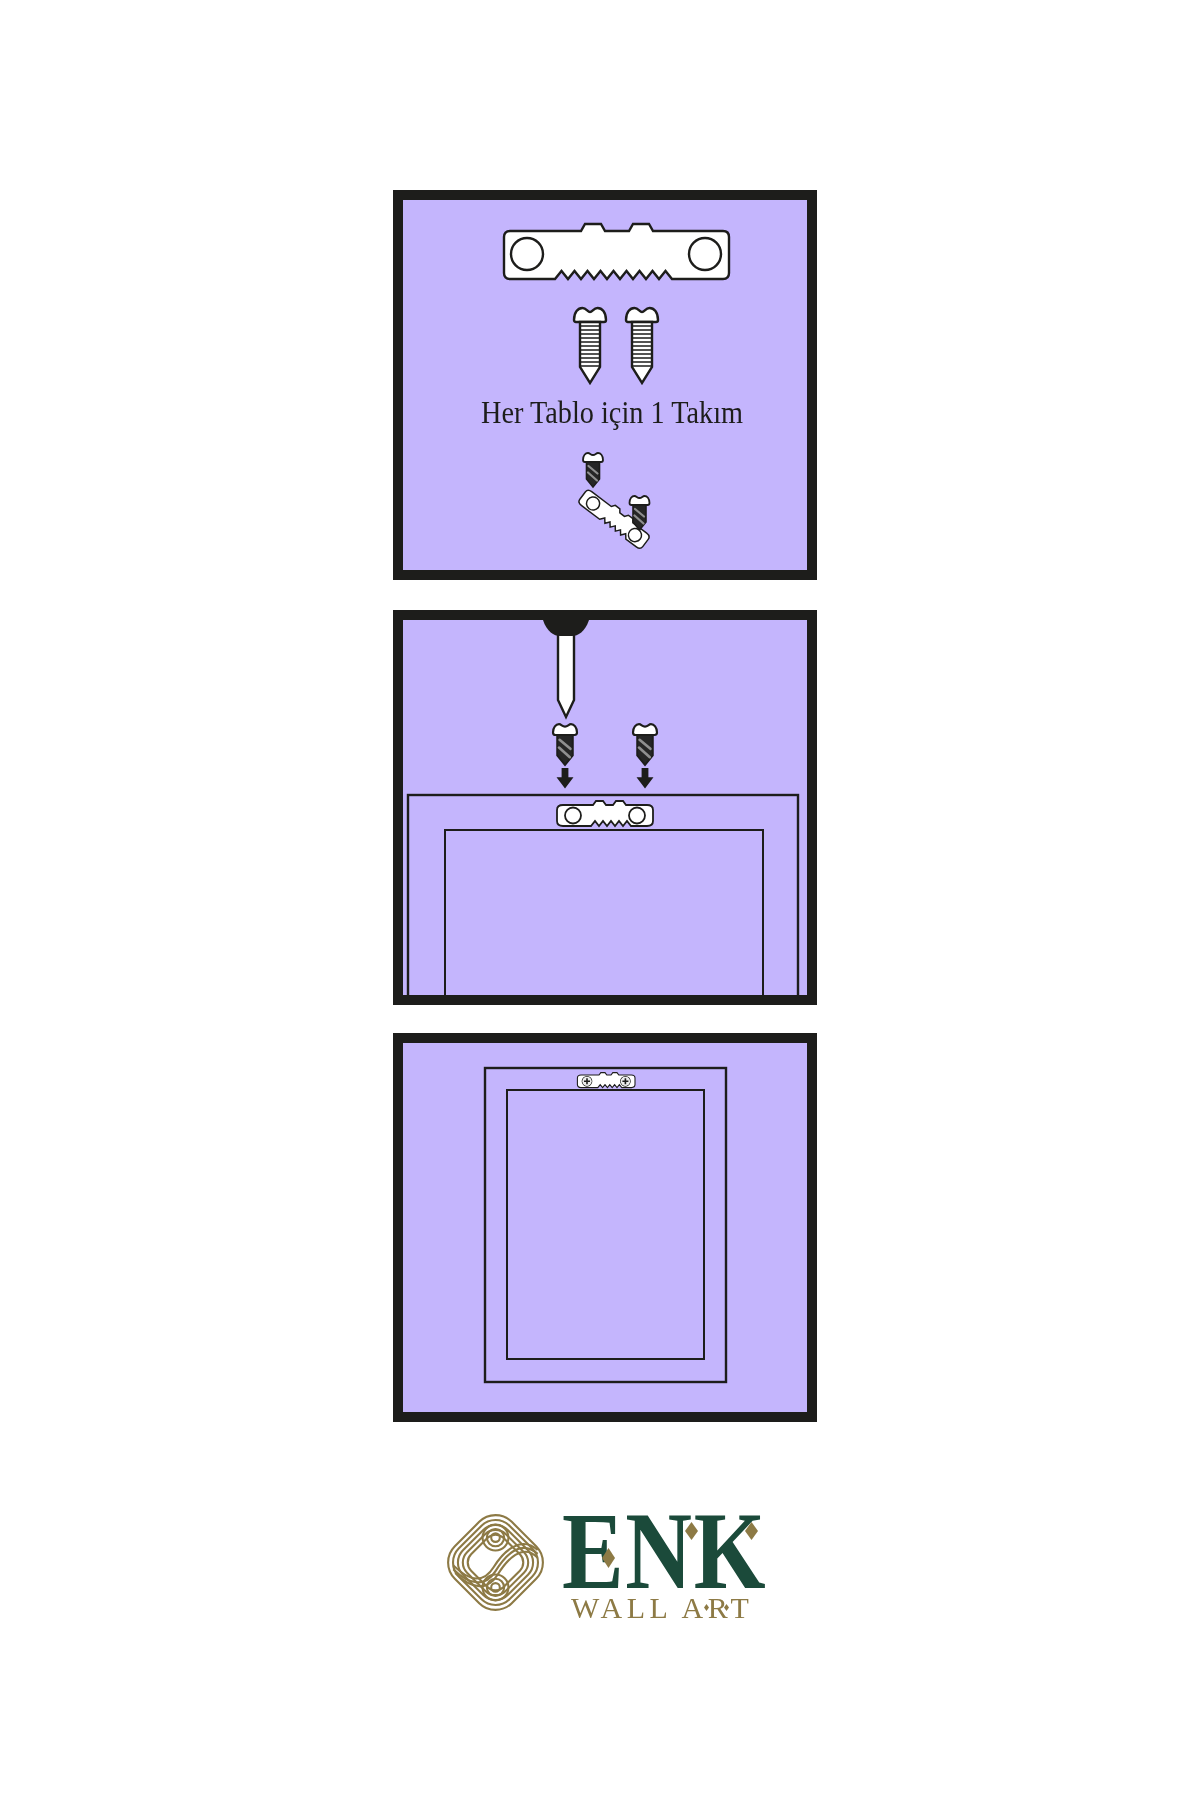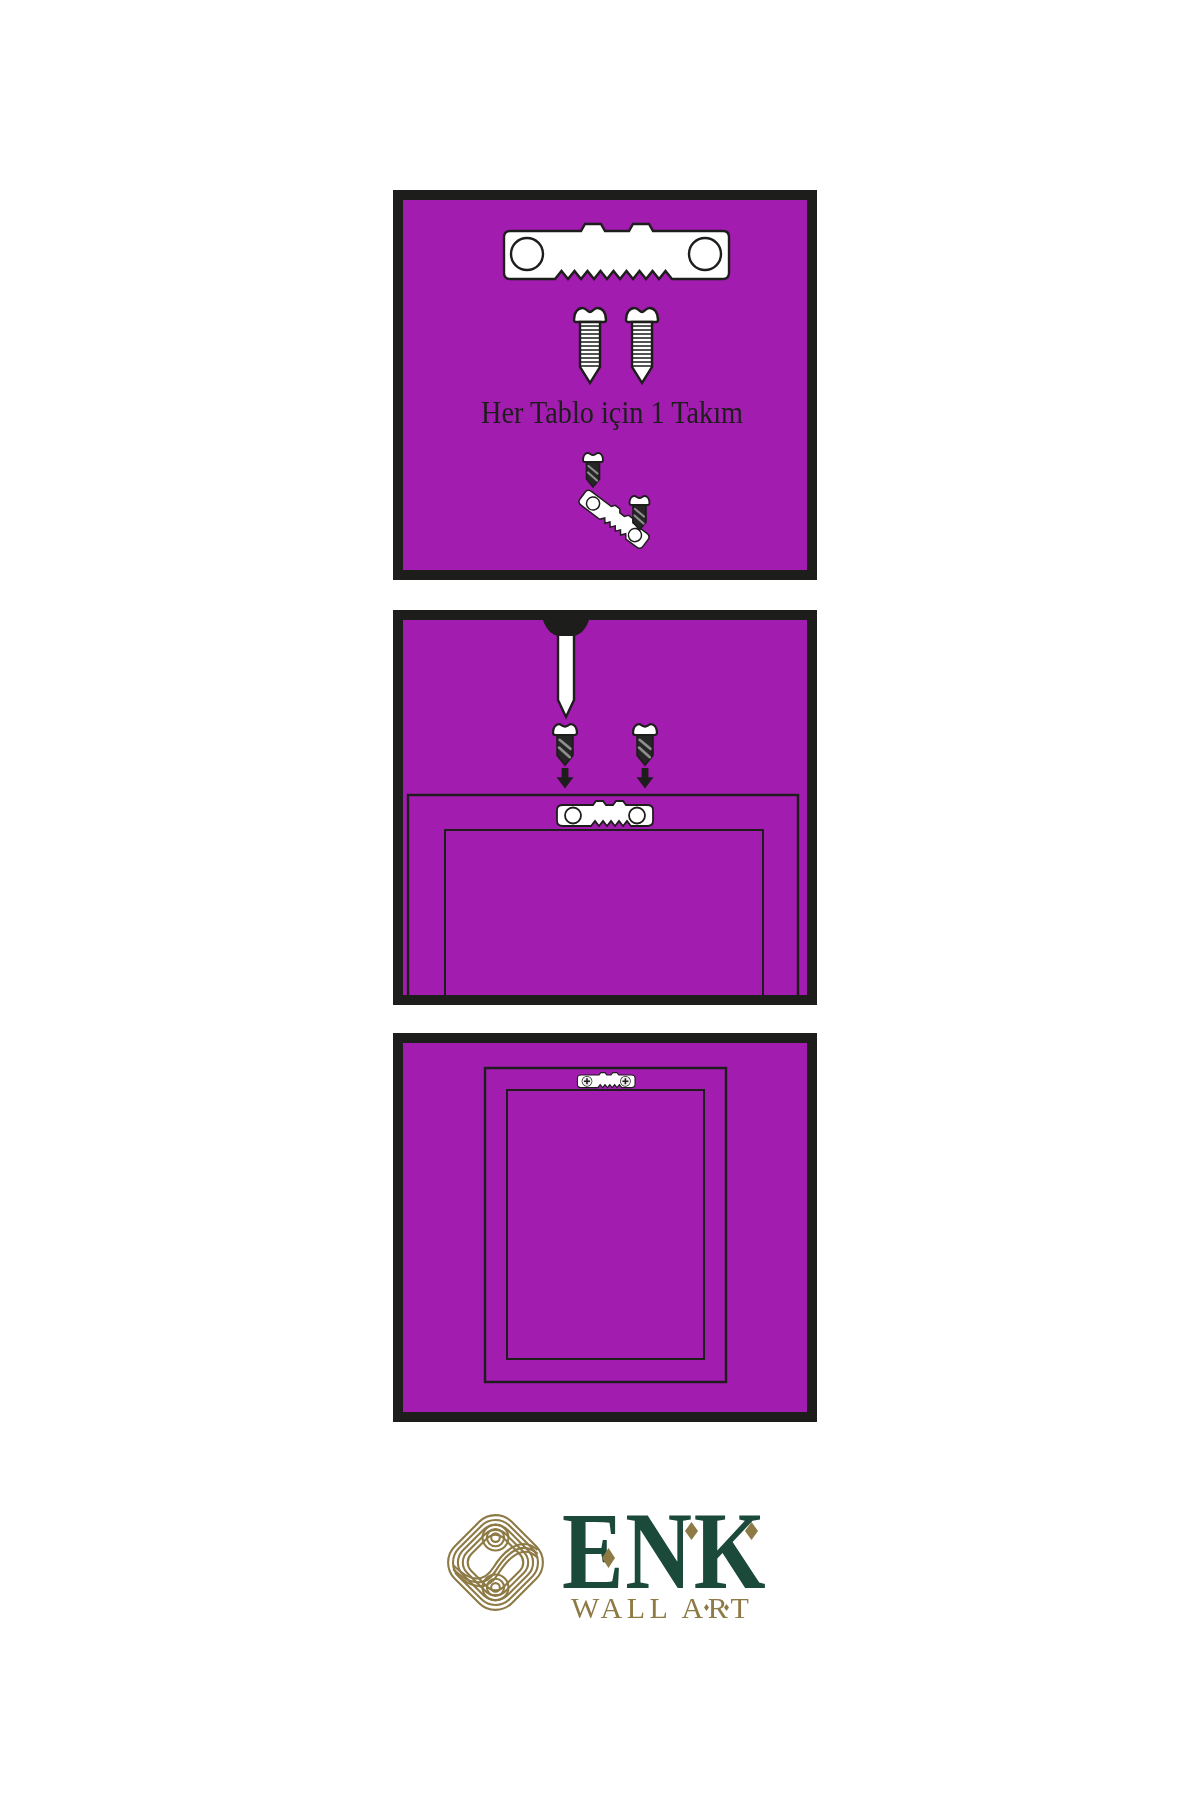--- a/index.html
+++ b/index.html
@@ -1,18 +1,18 @@
 <!DOCTYPE html>
 <html style="--paper: #ffffff; --ink: #1d1d1b; --logo_green: #1b4a3a; --logo_gold: #8d7a45;"><head>
 <meta charset="utf-8">
 <style>
   html,body{margin:0;padding:0;}
   #page{position:relative;width:1200px;height:1800px;background:var(--paper,#fff);overflow:hidden;
         font-family:"Liberation Serif", "DejaVu Serif", serif;}
-  .panel{position:absolute;left:393px;width:424px;background:#a21caf;
+  .panel{position:absolute;left:393px;width:424px;background:#c4b5fd;
          border:10px solid var(--ink,#1d1d1b);box-sizing:border-box;}
   #panel1{top:190px;height:390px}
   #panel2{top:610px;height:395px}
   #panel3{top:1033px;height:389px}
   .panel svg{display:block;width:100%;height:100%}
   .s   {fill:none;stroke:var(--ink,#1d1d1b);stroke-width:2.4}
   .s2  {fill:none;stroke:var(--ink,#1d1d1b);stroke-width:2}
   .sw  {fill:#fff;stroke:var(--ink,#1d1d1b);stroke-width:2.4}
   .sw15{fill:#fff;stroke:var(--ink,#1d1d1b);stroke-width:1.8}
   .f   {fill:var(--ink,#1d1d1b)}

